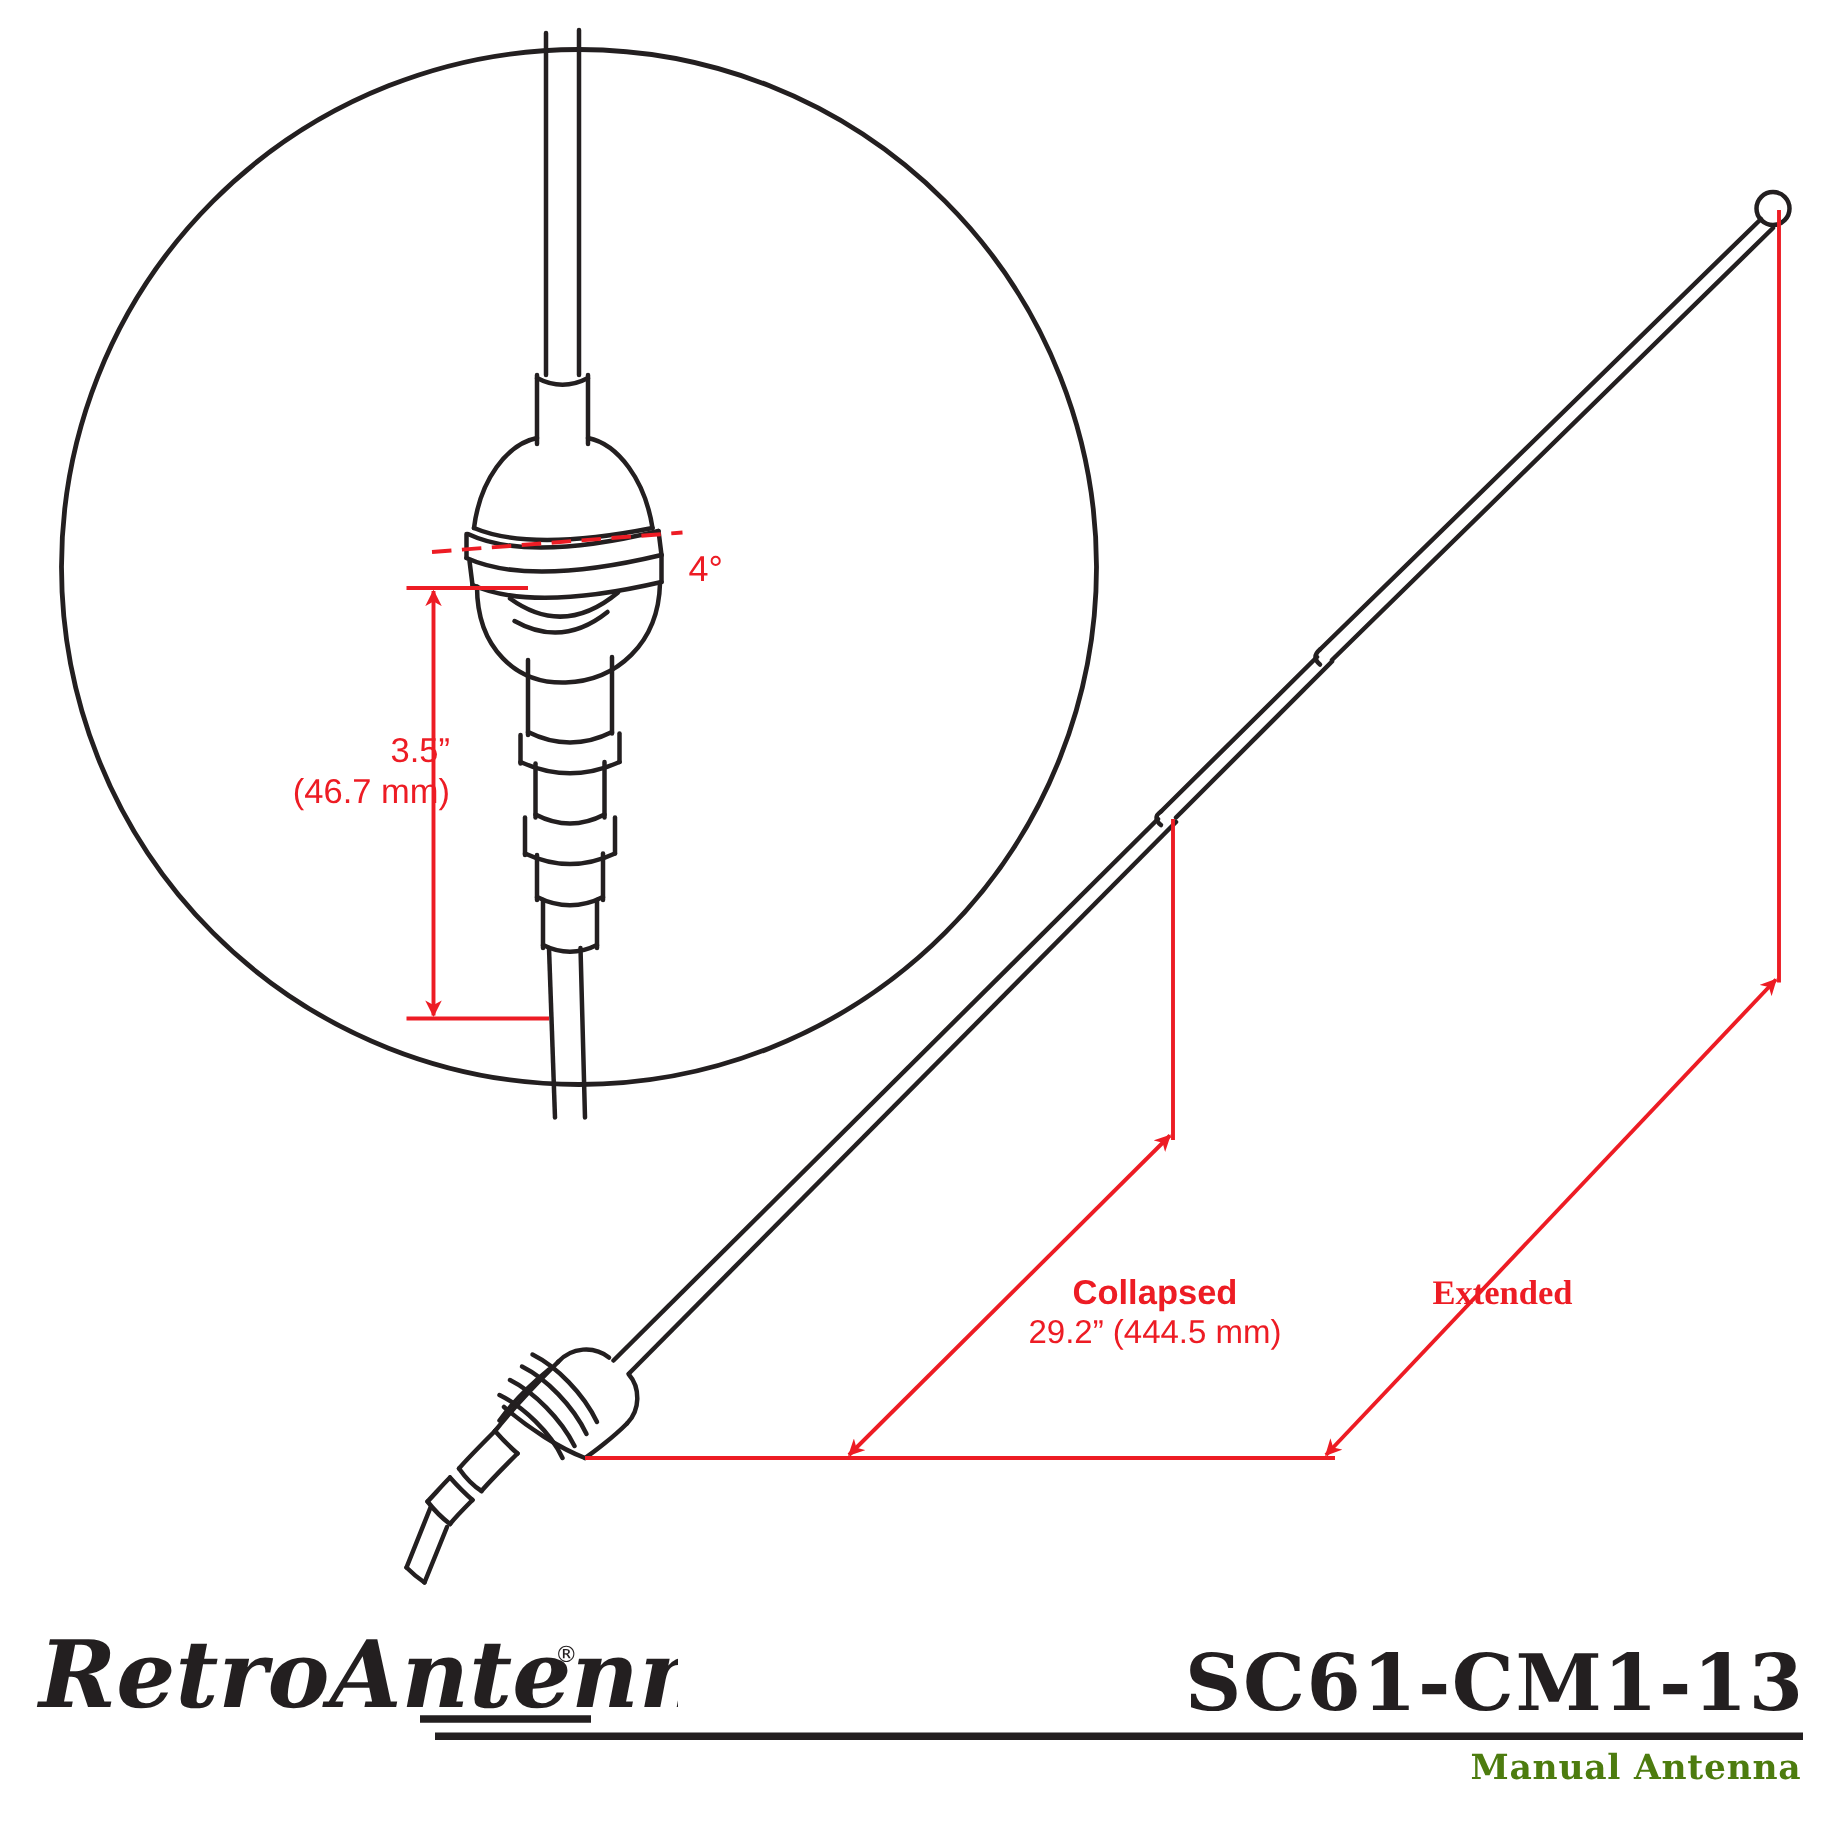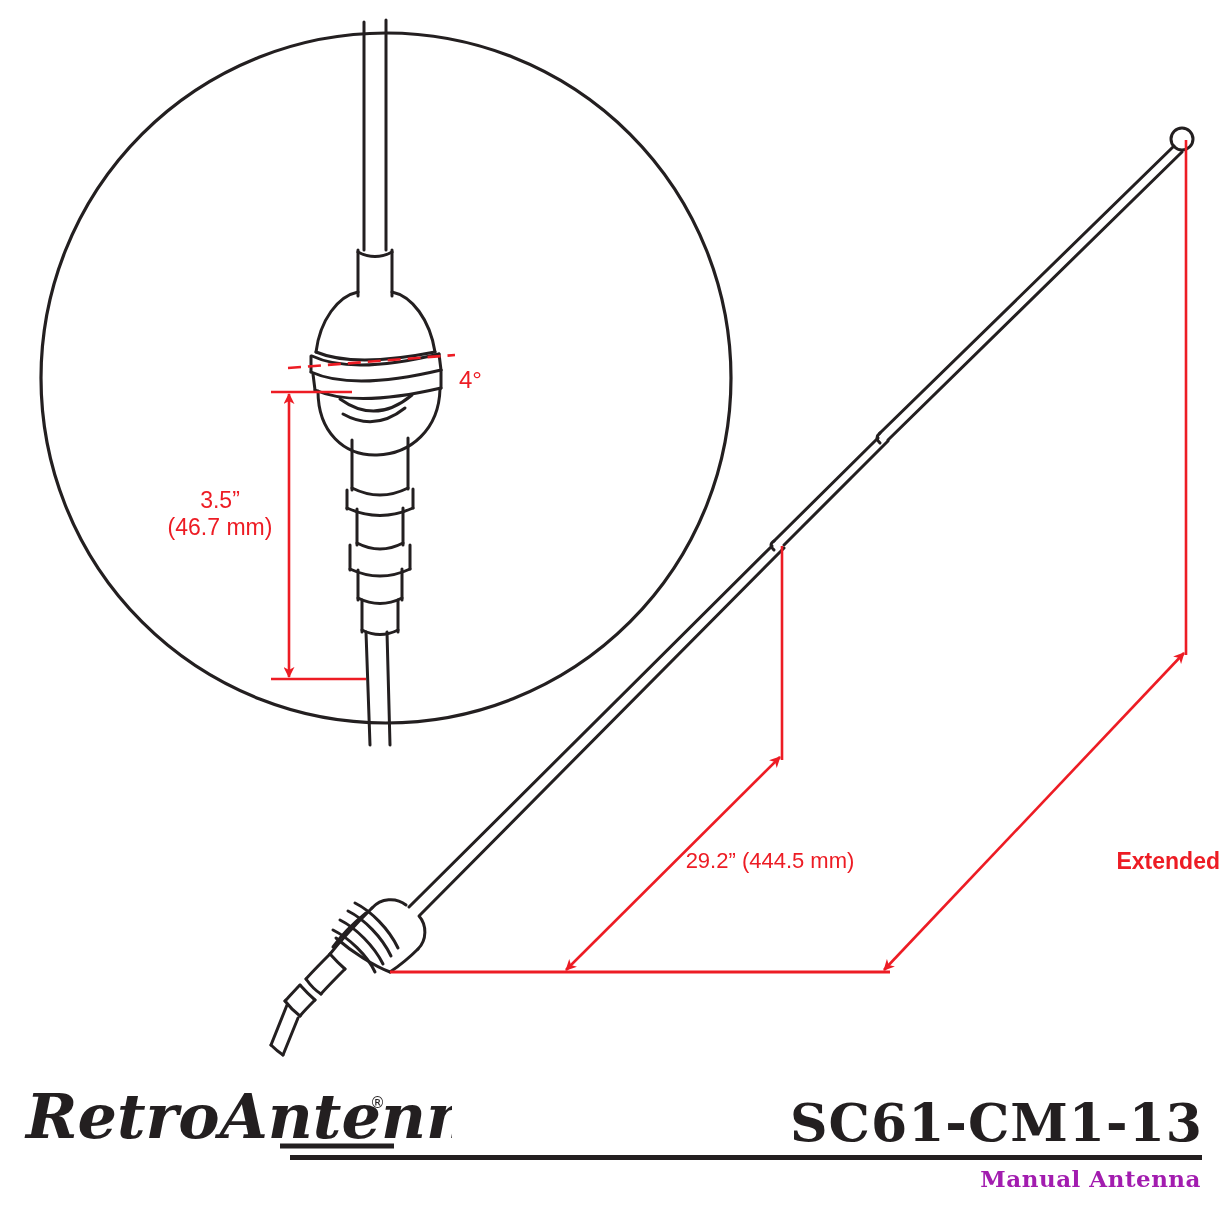--- a/index.html
+++ b/index.html
@@ -35,41 +35,42 @@
   }
   .dim-text.center { text-align: center; }
   .dim-bold {
     font-weight: bold;
   }
   #detail-dim-label {
     left: 140px;
     top: 487px;
     width: 160px;
     font-size: 23px;
-    text-align: center;
+    text-align: right;
   }
   #angle-label {
     left: 459px;
     top: 366px;
     font-size: 24px;
   }
   #collapsed-label {
     left: 640px;
     top: 848px;
     width: 260px;
     font-size: 22px;
     text-align: center;
   }
   #collapsed-label .dim-bold { font-size: 23px; }
   #extended-label {
     left: 955px;
     top: 848px;
     width: 265px;
     font-size: 22px;
-    text-align: right;
+    text-align: left;
+    font-family: Liberation Serif, serif;
   }
   #extended-label .dim-bold { font-size: 23px; }
 
   
   #footer-brand {
     position: absolute;
     left: 22px;
     top: 1072px;
     width: 430px;
     height: 90px;
@@ -96,21 +97,21 @@
     text-align: right;
   }
   #part-subtitle {
     position: absolute;
     right: 24px;
     top: 1167px;
     font-family: "DejaVu Serif", serif;
     font-weight: bold;
     font-size: 23px;
     letter-spacing: 0.5px;
-    color: #a21caf;
+    color: #4d7c0f;
     line-height: 1;
     text-align: right;
   }
 </style>
 </head>
 <body>
 
 <div id="sheet">
 
   <svg class="layer" viewBox="0 0 1225 1225">
@@ -262,20 +263,21 @@
   </svg>
 
   <div class="dim-text center" id="detail-dim-label">
     <div>3.5”</div>
     <div>(46.7 mm)</div>
   </div>
 
   <div class="dim-text" id="angle-label">4°</div>
 
   <div class="dim-text center" id="collapsed-label">
+    <div class="dim-bold">Collapsed</div>
     <div>29.2” (444.5 mm)</div>
   </div>
 
   <div class="dim-text center" id="extended-label">
     <div class="dim-bold">Extended</div>
   </div>
 
   <div id="footer-brand">
     <svg viewBox="0 0 430 90">
       <text x="4" y="66" font-family="DejaVu Serif, serif" font-size="62" font-weight="bold" font-style="italic" fill="#231f20">RetroAntenna</text>

